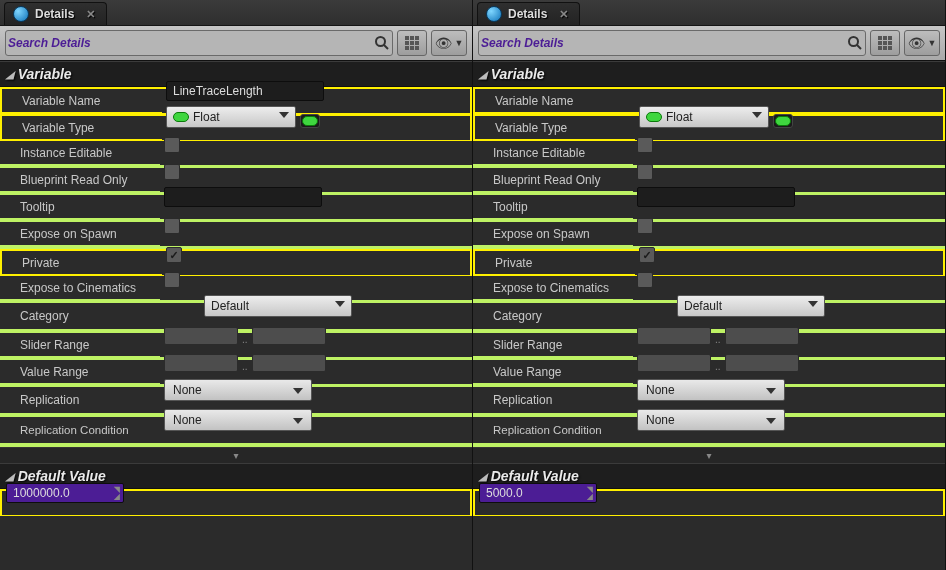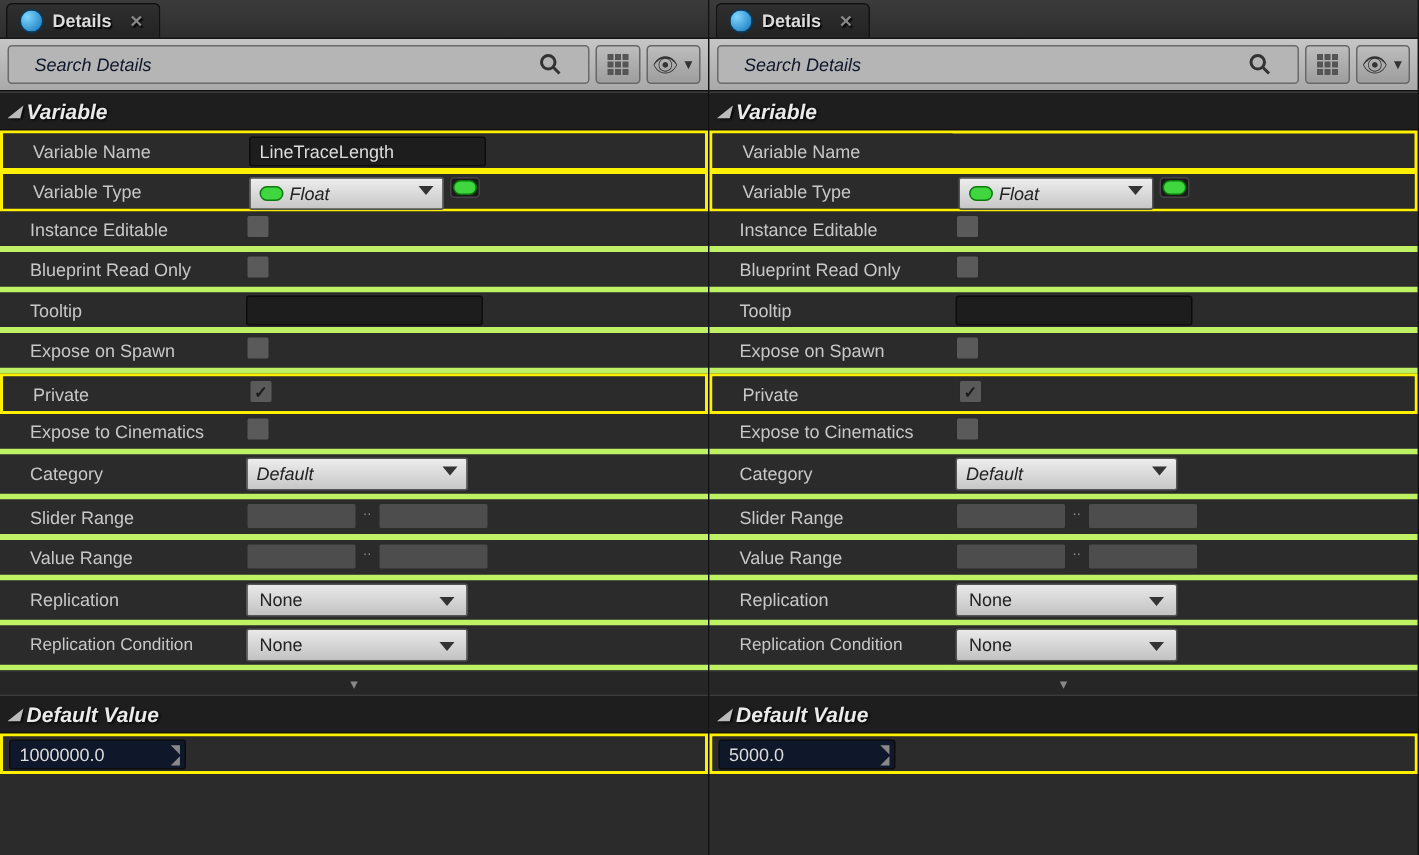--- a/index.html
+++ b/index.html
@@ -56,23 +56,24 @@
     border-bottom: 1px solid #111;
   }
   .search-box {
     flex: 1;
     display: flex;
     align-items: center;
     background: #b5b5b5;
     border: 1px solid #6a6a6a;
     border-radius: 3px;
     height: 26px;
-    padding: 0 17px;
-    color: #0f172a;
+    padding: 0 2px;
+    color: #4c1d95;
     font-style: italic;
+    font-weight: bold;
   }
   .search-box .search-icon { margin-left: auto; }
   .icon-btn {
     width: 30px; height: 26px;
     background: linear-gradient(#bdbdbd,#9d9d9d);
     border: 1px solid #666;
     border-radius: 3px;
     display: flex;
     align-items: center;
     justify-content: center;
@@ -126,41 +127,41 @@
     align-items: center;
     padding-left: 20px;
     color: #c8c8c8;
     background: #2b2b2b;
     white-space: nowrap;
     text-align: right;
   }
   .cell {
     flex: 1;
     display: flex;
-    align-items: flex-start;
-    padding: 2px 4px;
+    align-items: flex-end;
+    padding: 12px 4px;
     background: #2b2b2b;
     gap: 4px;
   }
   .hl-pair { border: 2px solid #fff000; }
   .hl-pair .lbl { background:#2b2b2b; color:#c8c8c8; }
   .textval {
     background: #1d1d1d;
     border: 1px solid #0d0d0d;
     border-radius: 2px;
     height: 20px;
     padding: 2px 6px;
     color: #ddd;
     min-width: 150px;
     display: flex;
     align-items: center;
   }
   .textval.wide { flex:1; max-width: 158px;}
   .numval {
-    background: #0f172a;
+    background: #4c1d95;
     border: 1px solid #0d0d0d;
     border-radius: 2px;
     height: 20px;
     padding: 2px 6px;
     color: #ddd;
     width: 118px;
     display: flex; align-items: center;
     position: relative;
   }
   .spinner {
@@ -172,23 +173,22 @@
     background: linear-gradient(#ededed,#c7c7c7);
     border: 1px solid #555;
     border-radius: 2px;
     height: 22px;
     width: 130px;
     display: flex;
     align-items: center;
     padding: 0 6px;
     color: #222;
     position: relative;
-    font-style: italic;
-  }
-  .combo.wide { width: 148px; }
+  }
+  .combo.wide { width: 148px; margin-left: 40px; }
   .combo .carrow {
     position: absolute; right: 6px; top: 5px;
     border-left: 5px solid transparent;
     border-right: 5px solid transparent;
     border-top: 6px solid #333;
   }
   .pill {
     width: 16px; height: 10px;
     background: #3fd63f;
     border: 1px solid #0a7a0a;

